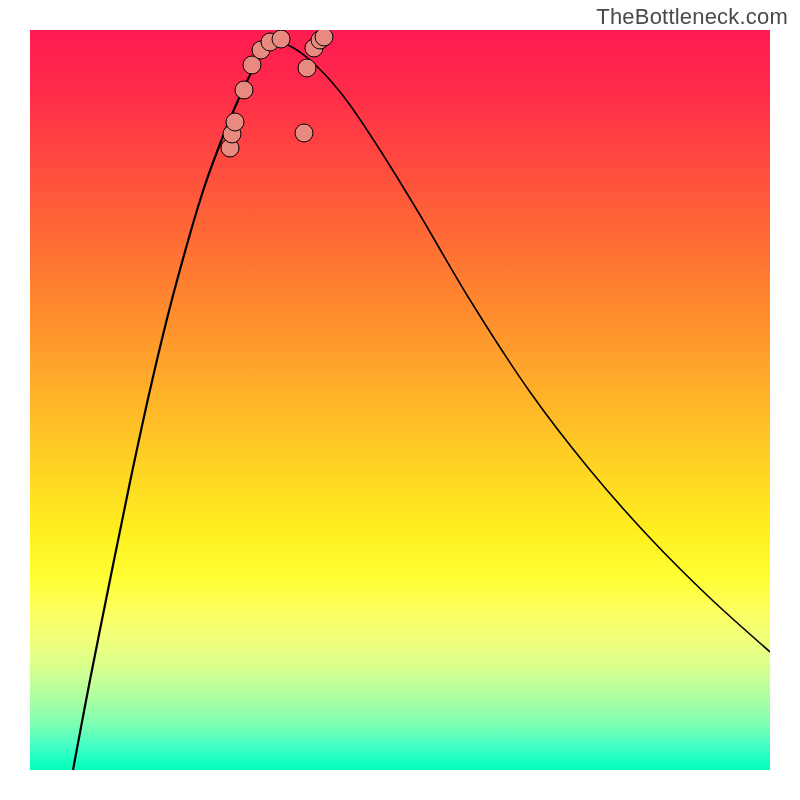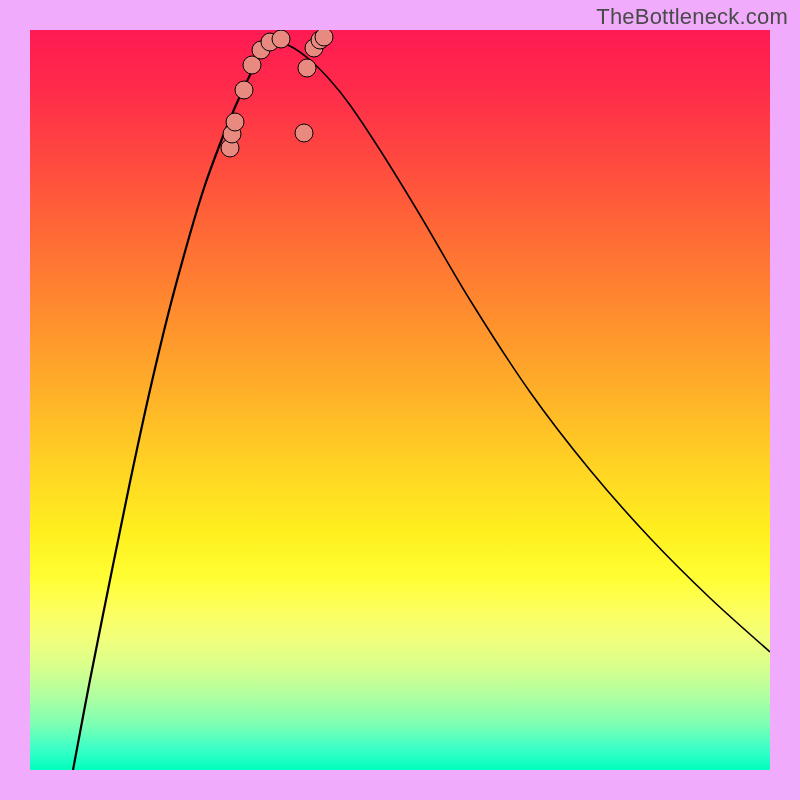--- a/index.html
+++ b/index.html
@@ -8,21 +8,21 @@
     width: 800px;
     height: 800px;
     background: #000;
     overflow: hidden;
     font-family: Arial, Helvetica, sans-serif;
   }
   .frame {
     position: relative;
     width: 800px;
     height: 800px;
-    background: #f0abfc;
+    background: #ffffff;
   }
   .watermark {
     position: absolute;
     top: 4px;
     right: 12px;
     color: #4a4a4a;
     font-size: 22px;
     font-weight: 500;
     letter-spacing: 0.2px;
     z-index: 5;

